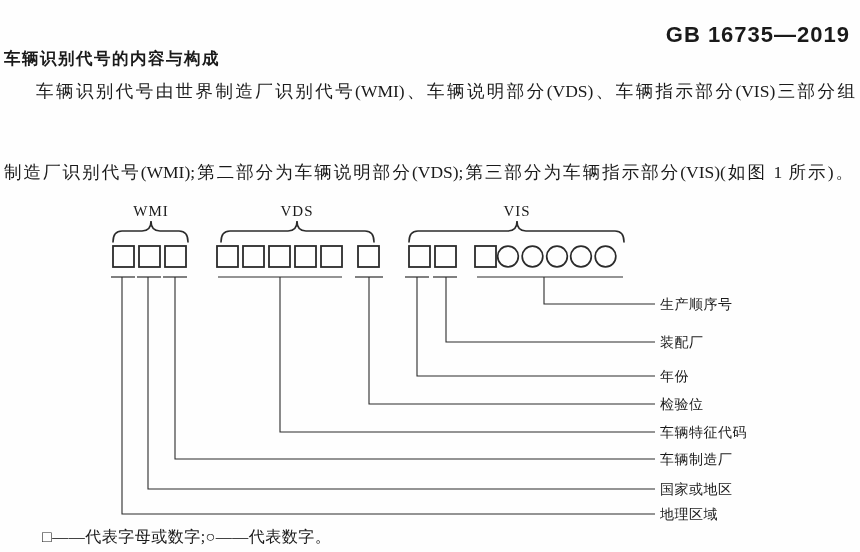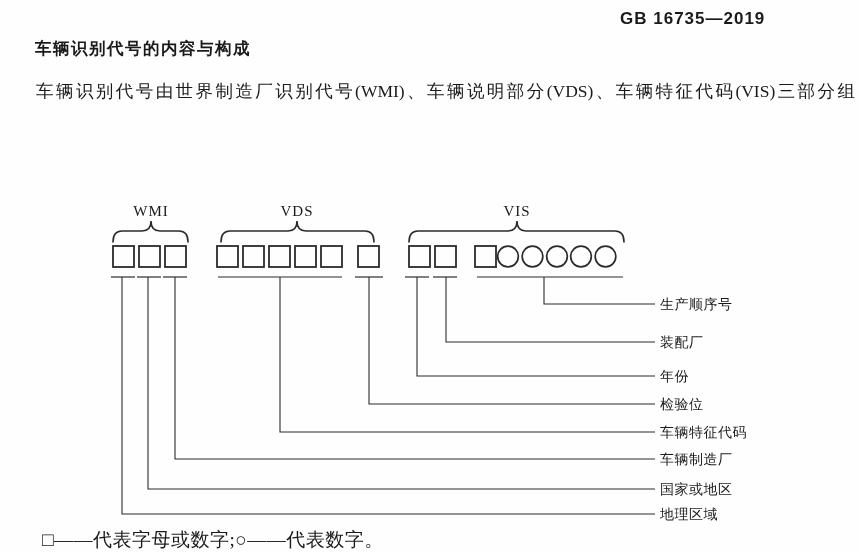--- a/index.html
+++ b/index.html
@@ -5,66 +5,66 @@
   html,body{margin:0;padding:0;background:#e8e8e8;}
   .page{
     position:relative;
     width:860px;height:552px;
     background:#fefefe;
     color:#1a1a1a;
     font-family:"Liberation Serif", serif;
     overflow:hidden;
   }
   .header-code{
-    position:absolute;top:9px;left:620px;width:230px;
-    text-align:left;
+    position:absolute;top:22px;left:620px;width:230px;
+    text-align:right;
     font-family:"Liberation Sans", sans-serif;
-    font-weight:bold;font-size:17px;letter-spacing:1px;
+    font-weight:bold;font-size:22px;letter-spacing:1px;
     white-space:nowrap;
   }
   .heading{
-    position:absolute;top:38px;left:4px;
+    position:absolute;top:48px;left:4px;
     font-size:16.5px;font-weight:bold;letter-spacing:1.5px;
     white-space:nowrap;
-    margin-left:31px;
   }
   .bodyline{
     position:absolute;
     font-size:17.5px;line-height:22px;
     white-space:nowrap;
   }
   .just{
     text-align:justify;
     -moz-text-align-last:justify;
     text-align-last:justify;
   }
   .legend-note{
     position:absolute;top:527px;left:42px;
-    font-size:19px;white-space:nowrap;letter-spacing:0.5px;
+    font-size:16px;white-space:nowrap;letter-spacing:0.5px;
   }
   .fig{position:absolute;top:196px;left:0;}
   .fig text{
     font-family:"Liberation Serif", serif;
     fill:#1a1a1a;
   }
   .fig .sec-label{font-size:15px;letter-spacing:1px;}
   .fig .co-label{font-size:14px;letter-spacing:0.5px;}
   .stroke-shape{fill:none;stroke:#2b2b2b;}
 </style>
 </head>
 <body>
 
 <div class="page">
 
   <div class="header-code">GB 16735—2019</div>
 
   <div class="heading">车辆识别代号的内容与构成</div>
 
-  <div class="bodyline just" style="top:80px;left:36px;width:819px;">车辆识别代号由世界制造厂识别代号(WMI)、车辆说明部分(VDS)、车辆特征代码(VIS)三部分组</div>
+  <div class="bodyline just" style="top:80px;left:36px;width:819px;">车辆识别代号由世界制造厂识别代号(WMI)、车辆说明部分(VDS)、车辆指示部分(VIS)三部分组</div>
 
+  <div class="bodyline just" style="top:161px;left:4px;width:849px;">制造厂识别代号(WMI);第二部分为车辆说明部分(VDS);第三部分为车辆指示部分(VIS)(如图 1 所示)。</div>
 
   <svg class="fig" width="860" height="340" viewBox="0 0 860 340">
 
     <text class="sec-label" x="151" y="20" text-anchor="middle">WMI</text>
     <text class="sec-label" x="297" y="20" text-anchor="middle">VDS</text>
     <text class="sec-label" x="517" y="20" text-anchor="middle">VIS</text>
 
     <path class="stroke-shape" stroke-width="1.6" stroke-linecap="round" d="M113 46 Q113 35 122 35 L142 35 Q151 35 151 25 Q151 35 160 35 L179 35 Q188 35 188 46"></path>
     <path class="stroke-shape" stroke-width="1.6" stroke-linecap="round" d="M221 46 Q221 35 230 35 L288 35 Q297 35 297 25 Q297 35 306 35 L365 35 Q374 35 374 46"></path>
     <path class="stroke-shape" stroke-width="1.6" stroke-linecap="round" d="M409 46 Q409 35 418 35 L508 35 Q517 35 517 25 Q517 35 526 35 L615 35 Q624 35 624 46"></path>

